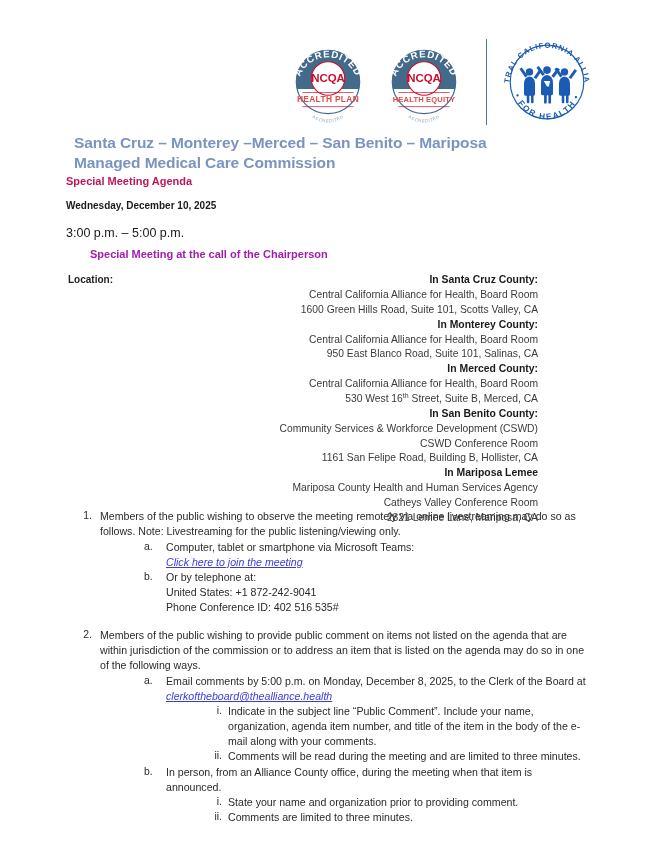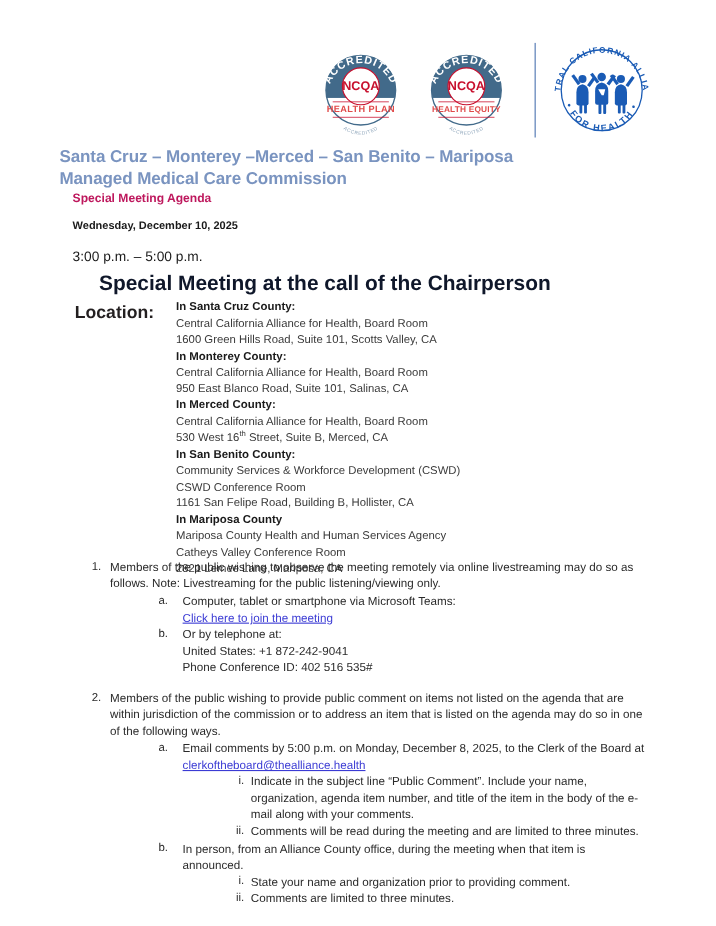--- a/index.html
+++ b/index.html
@@ -48,21 +48,21 @@
   .alliance-logo {
     width: 92px;
     height: 92px;
     flex: none;
   }
   .alliance-logo svg { display: block; }
 
   
   .doc-title {
     position: absolute;
-    left: 54px;
+    left: 74px;
     top: 133px;
     width: 430px;
     font-size: 15.5px;
     font-weight: bold;
     line-height: 1.26;
     color: #7a94c0;
     letter-spacing: -0.1px;
   }
   .subtitle1 {
     position: absolute;
@@ -85,43 +85,44 @@
     left: 66px;
     top: 226px;
     font-size: 12.5px;
     font-weight: normal;
     color: #1a1a1a;
   }
   .chair-line {
     position: absolute;
     left: 90px;
     top: 248px;
-    font-size: 19px;
-    font-weight: bold;
-    color: #0f172a;
+    font-size: 11px;
+    font-weight: bold;
+    color: #a21caf;
   }
 
   
   .location-wrap {
     position: absolute;
     left: 68px;
     top: 273px;
     width: 470px;
     font-size: 10.3px;
     line-height: 1.44;
   }
   .location-label {
     position: absolute;
     left: 0;
     top: 0;
     font-weight: bold;
-    font-size: 16px;
+    font-size: 10px;
   }
   .location-list {
-    margin-left: 92px;
+    margin-left: 40px;
+    text-align: right;
   }
   .loc-head {
     font-weight: bold;
     font-size: 10.4px;
     color: #1a1a1a;
   }
   .loc-line {
     color: #3a3a3a;
     font-size: 10.3px;
   }
@@ -189,20 +190,21 @@
     width: 18px;
     text-align: right;
     font-size: 10.4px;
   }
 
   .gap { height: 11px; }
 
   a.doclink {
     color: #3b3bd4;
     text-decoration: underline;
+    font-style: italic;
   }
 
   .plain { color: #2a2a2a; }
 </style>
 </head>
 <body>
 
 <div class="logo-bar">
 
   <div class="ncqa-badge">
@@ -311,21 +313,21 @@
       <div class="loc-head">In Monterey County:</div>
       <div class="loc-line">Central California Alliance for Health, Board Room</div>
       <div class="loc-line">950 East Blanco Road, Suite 101, Salinas, CA</div>
       <div class="loc-head">In Merced County:</div>
       <div class="loc-line">Central California Alliance for Health, Board Room</div>
       <div class="loc-line">530 West 16<sup>th</sup> Street, Suite B, Merced, CA</div>
       <div class="loc-head">In San Benito County:</div>
       <div class="loc-line">Community Services &amp; Workforce Development (CSWD)</div>
       <div class="loc-line">CSWD Conference Room</div>
       <div class="loc-line">1161 San Felipe Road, Building B, Hollister, CA</div>
-      <div class="loc-head">In Mariposa County</div>
+      <div class="loc-head">In Mariposa Lemee</div>
       <div class="loc-line">Mariposa County Health and Human Services Agency</div>
       <div class="loc-line">Catheys Valley Conference Room</div>
       <div class="loc-line">2821 Lemee Lane, Mariposa, CA</div>
     </div>
 </div>
 
 <div class="content">
 
   <div class="num-item">
     <span class="num-marker">1.</span>

